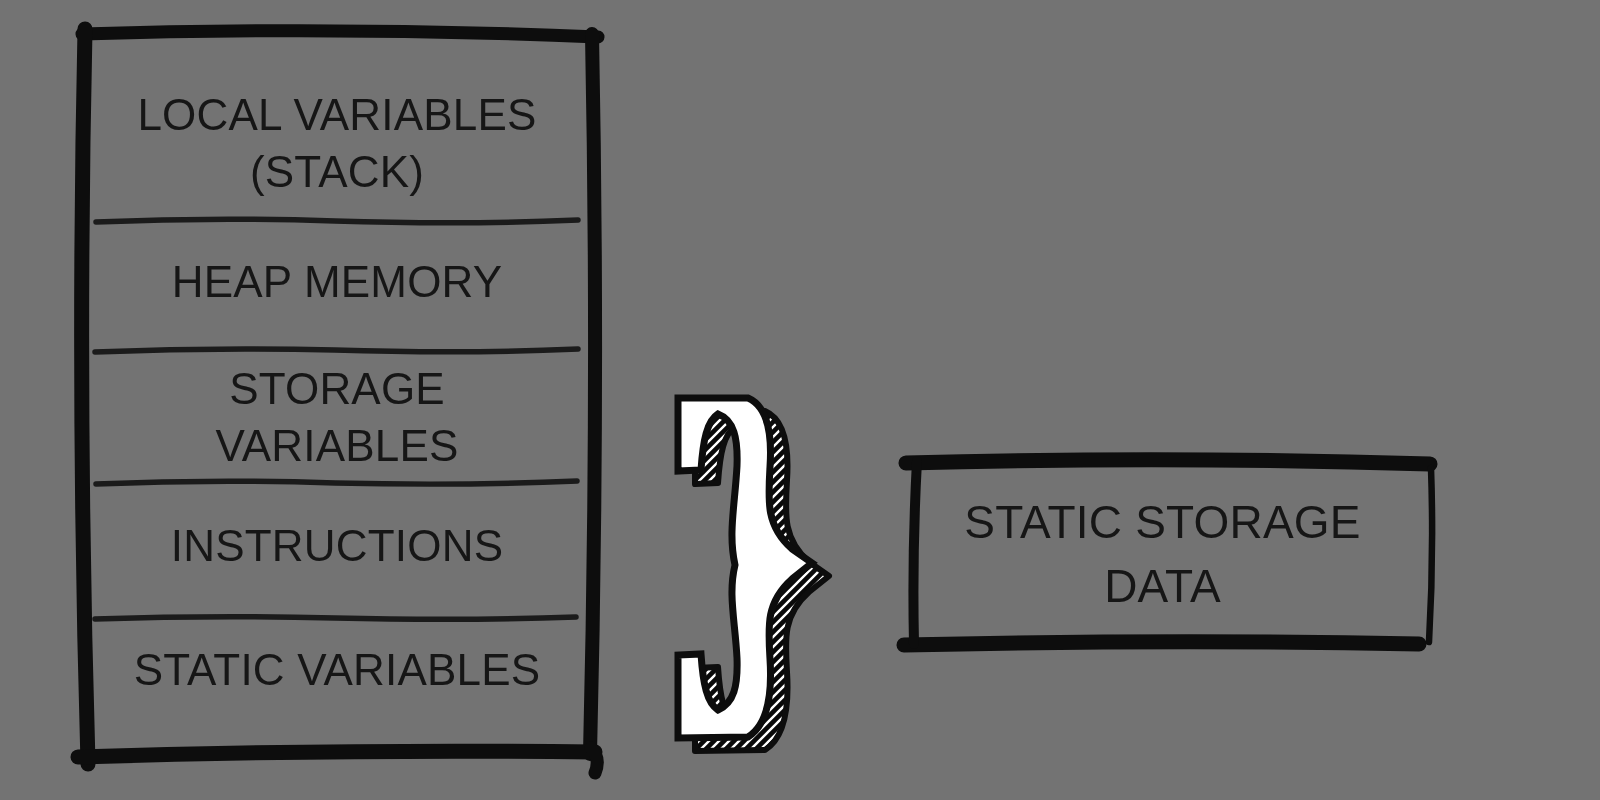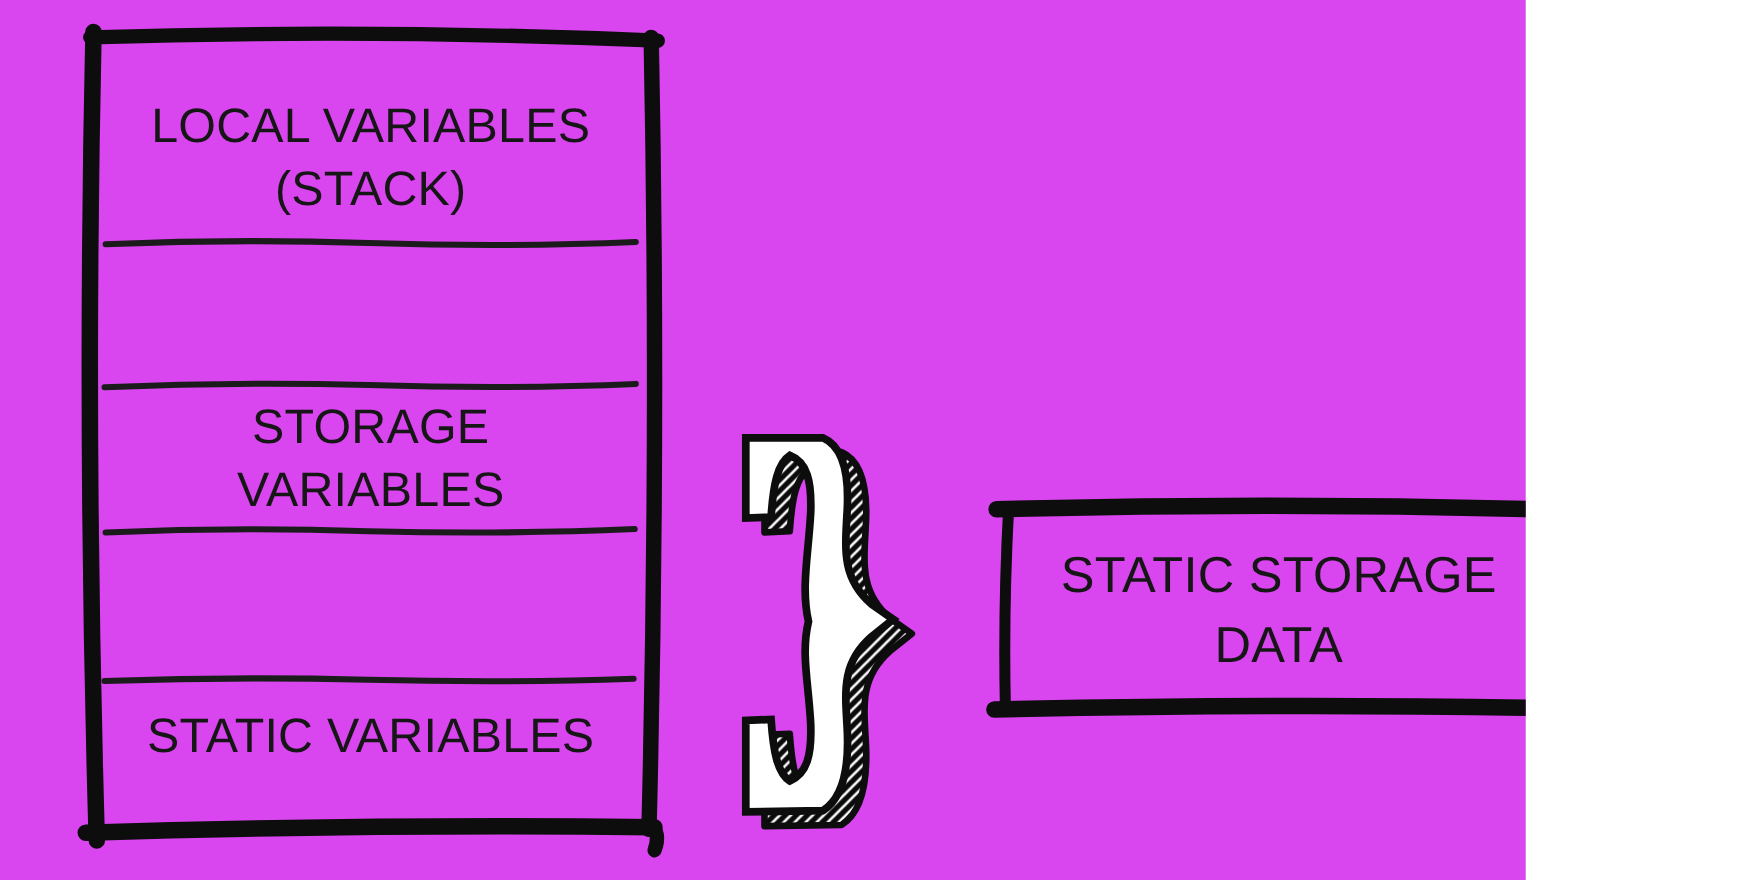--- a/index.html
+++ b/index.html
@@ -1,20 +1,20 @@
 <!DOCTYPE html>
 <html><head>
 <meta charset="utf-8">
 <style>
   html, body { margin: 0; padding: 0; background: #ffffff; }
   .canvas {
     position: relative;
-    width: 1387px;
+    width: 1600px;
     height: 800px;
-    background: #d946ef;
+    background: #737373;
     overflow: hidden;
     font-family: "Liberation Sans", "DejaVu Sans", sans-serif;
   }
   .sketch {
     position: absolute;
     left: 0; top: 0;
     width: 1600px; height: 800px;
   }
   .label {
     position: absolute;
@@ -109,22 +109,28 @@
       <path d="M 906 463 Q 1170 456 1430 464" stroke-width="15"></path>
       <path d="M 904 645 Q 1170 639 1419 644" stroke-width="15"></path>
       <path d="M 917 461 Q 912 553 914 644" stroke-width="10"></path>
       <path d="M 1431 468 Q 1434 555 1429 642" stroke-width="6.5"></path>
     </g>
   </svg>
 
   <div class="label row-1">
     <span class="txt">LOCAL VARIABLES (STACK)</span>
   </div>
+  <div class="label row-2">
+    <span class="txt">HEAP MEMORY</span>
+  </div>
   <div class="label row-3">
     <span class="txt">STORAGE VARIABLES</span>
+  </div>
+  <div class="label row-4">
+    <span class="txt">INSTRUCTIONS</span>
   </div>
   <div class="label row-5">
     <span class="txt">STATIC VARIABLES</span>
   </div>
 
   <div class="label fixed-label">
     <span class="txt">STATIC STORAGE DATA</span>
   </div>
 
 </div>

